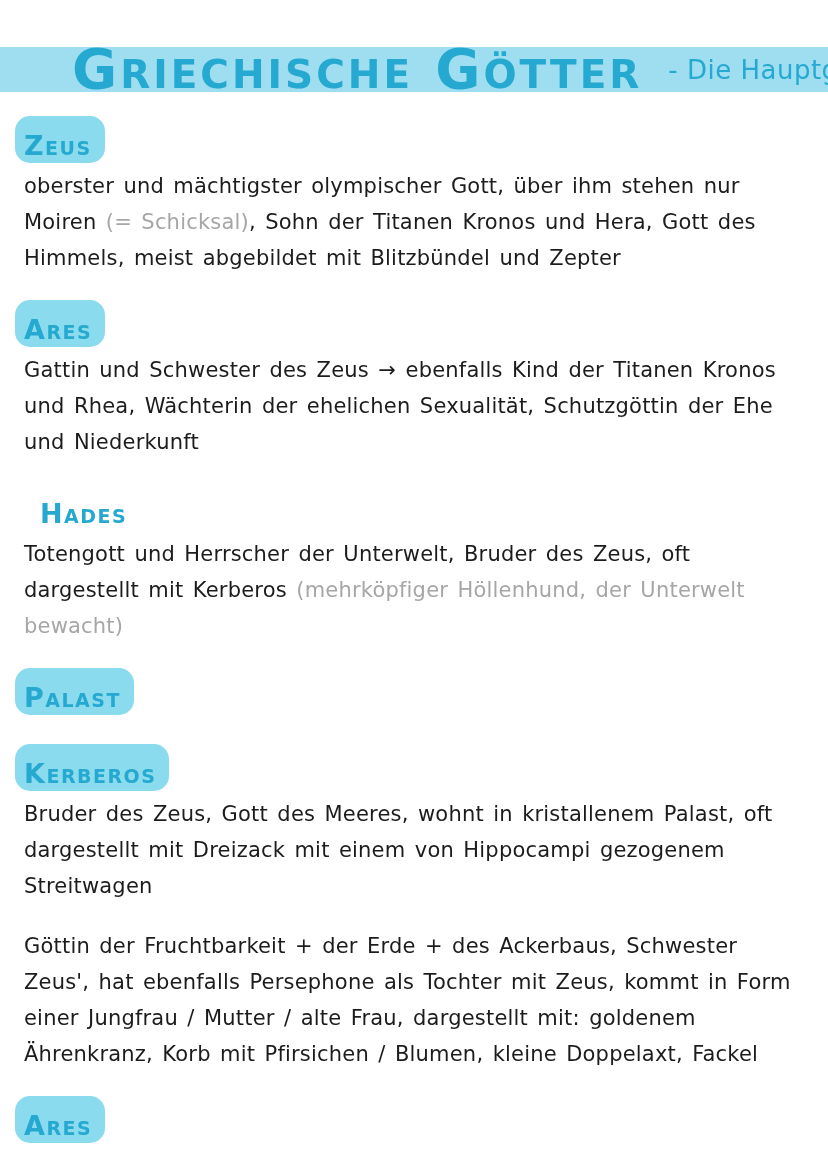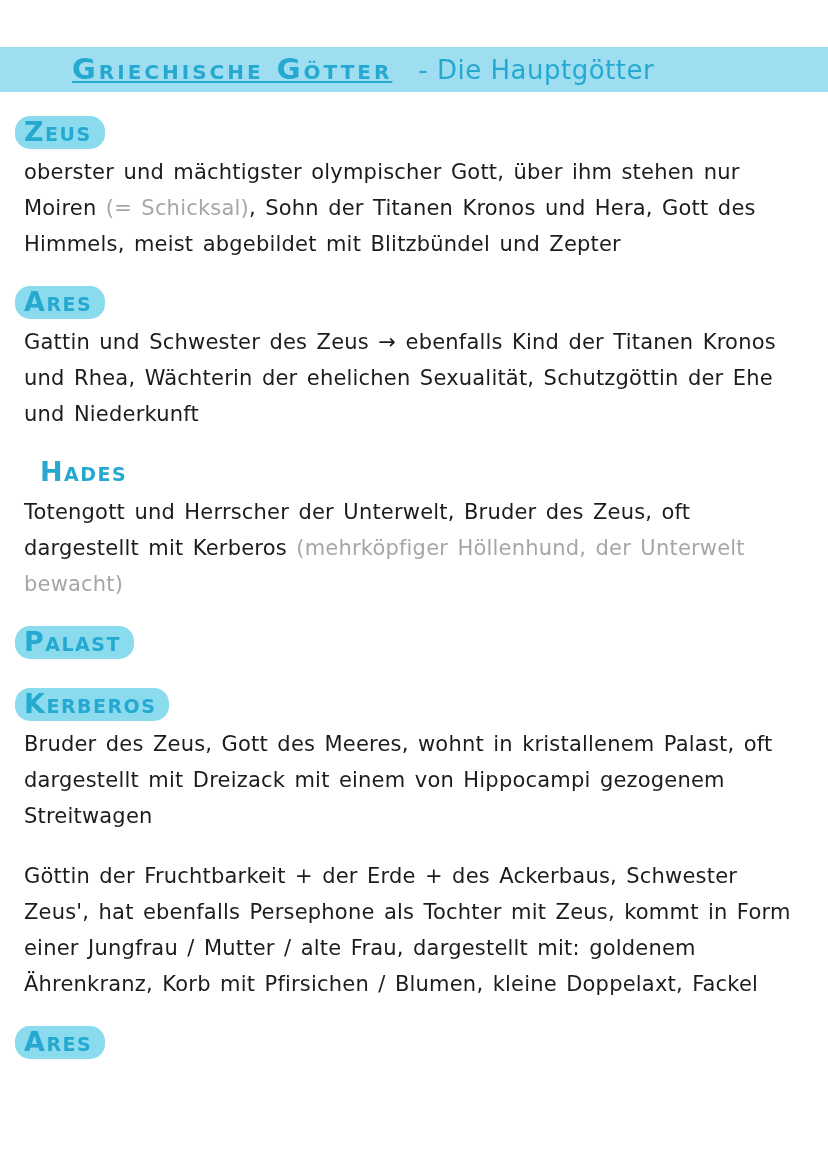--- a/index.html
+++ b/index.html
@@ -17,28 +17,27 @@
     margin-top: 47px;
     height: 45px;
     width: 828px;
     background: var(--band, #9fdef0);
     display: flex;
     align-items: center;
     overflow: visible;
   }
   .page-title {
     font-variant: small-caps;
-    font-size: 29px;
+    font-size: 55px;
     line-height: 43px;
     letter-spacing: 3px;
     font-weight: 600;
     color: var(--accent, #25a9d0);
     margin-left: 72px;
     white-space: nowrap;
-    text-decoration: underline;
   }
   .page-subtitle {
     font-size: 26px;
     font-weight: 400;
     color: var(--accent, #25a9d0);
     margin-left: 26px;
     white-space: nowrap;
     letter-spacing: 0.5px;
   }
   
@@ -49,21 +48,21 @@
   .section-heading {
     display: inline-block;
     font-variant: small-caps;
     font-size: 27px;
     line-height: 30px;
     font-weight: 600;
     letter-spacing: 1.5px;
     color: var(--accent, #25a9d0);
     background: var(--highlight, #8bdbef);
     border-radius: 15px;
-    padding: 1px 13px 2px 9px;
+    padding: 15px 13px 2px 9px;
     margin-left: -9px;
     margin-bottom: 5px;
   }
   .section-heading.no-pill {
     background: transparent;
     padding-left: 0;
     margin-left: 16px;
   }
   .section-body {
     font-size: 21px;

